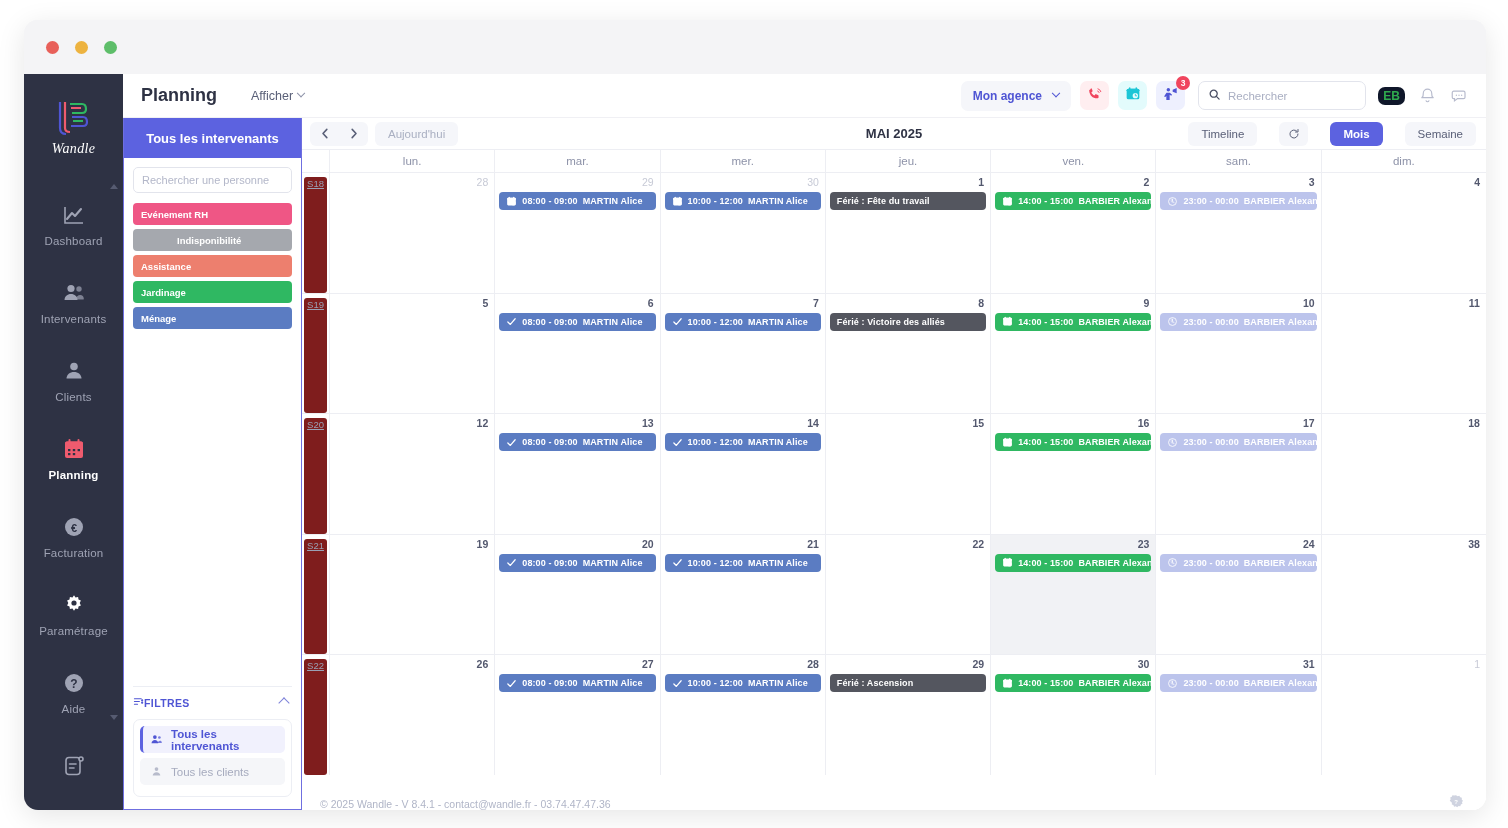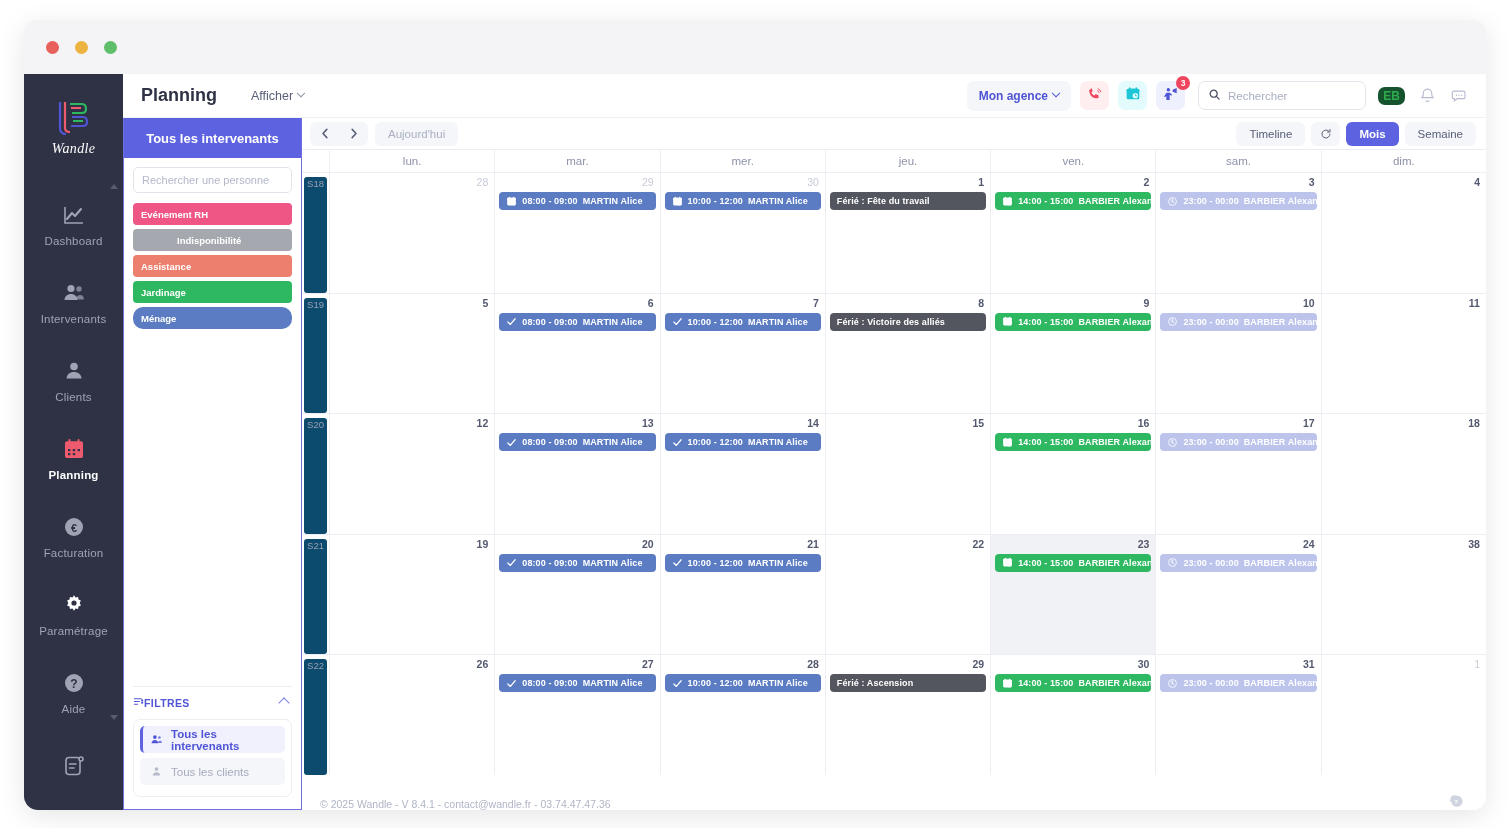--- a/index.html
+++ b/index.html
@@ -147,21 +147,21 @@
     border-bottom: 1.4px solid #8d92a8;
     transform: rotate(45deg) translate(-2px,-2px);
   }
   .spacer { flex: 1; }
 
   .agency-btn {
     background: #f5f6fa;
     border-radius: 7px;
     height: 30px;
     padding: 0 12px;
-    display: flex; align-items: center; gap: 5px;
+    display: flex; align-items: center; gap: 11px;
     font-size: 12px; font-weight: bold;
     color: #4f55d4;
     cursor: pointer;
   }
   .icobtn {
     width: 29px; height: 29px;
     border-radius: 7px;
     display: flex; align-items: center; justify-content: center;
     margin-left: 9px;
     position: relative;
@@ -197,21 +197,21 @@
     color: #5a6078;
     font-family: "Liberation Sans", sans-serif;
     width: 100%;
     background: transparent;
   }
   .searchbox input::placeholder { color: #a9aec2; }
   .avatar {
     margin-left: 12px;
     width: 27px; height: 18px;
     border-radius: 7px;
-    background: #14532d;
+    background: #0f172a;
     color: #2faa4e;
     font-size: 12px; font-weight: bold;
     display: flex; align-items: center; justify-content: center;
     cursor: pointer;
   }
   .plainico {
     margin-left: 14px;
     color: #b7bbcd;
     cursor: pointer;
     display: flex; align-items: center;
@@ -364,21 +364,21 @@
   .cal-title {
     position: absolute;
     left: 0; right: 0;
     text-align: center;
     font-size: 13px; font-weight: bold;
     color: #2e3244;
     pointer-events: none;
   }
   .viewgrp {
     margin-left: auto;
-    display: flex; align-items: center; gap: 6px;
+    display: flex; align-items: center; gap: 22px;
     position: relative; z-index: 2;
   }
   .vbtn {
     background: #f5f6fa;
     border-radius: 6px;
     height: 24px;
     padding: 0 13px;
     display: flex; align-items: center;
     font-size: 11.5px;
     color: #5a6078;
@@ -414,23 +414,24 @@
   .wk-row:last-child { border-bottom: none; }
   .wk-num {
     width: 28px; flex: 0 0 28px;
     border-right: 1px solid #edeef3;
     padding-top: 4px;
     display: flex; justify-content: center;
   }
   .wk-num span {
     font-size: 9.5px;
     color: #9aa0b4;
-    background: #0c4a6e;
+    background: #7f1d1d;
     border-radius: 3px;
     padding: 1px 3px;
+    text-decoration: underline;
   }
   .dcell {
     flex: 1;
     border-right: 1px solid #edeef3;
     position: relative;
     padding: 3px 4px 0;
     min-width: 0;
     cursor: pointer;
   }
   .dcell:last-child { border-right: none; }
@@ -700,21 +701,21 @@
               </div>
               <div class="legend-chip" style="background:#a5a8ae;padding-left:44px;">
                 <span>Indisponibilité</span>
               </div>
               <div class="legend-chip" style="background:#ed7f6e;">
                 <span>Assistance</span>
               </div>
               <div class="legend-chip" style="background:#2fb862;">
                 <span>Jardinage</span>
               </div>
-              <div class="legend-chip" style="background:#5b7cc2;border-radius:10px;">
+              <div class="legend-chip" style="background:#5b7cc2;">
                 <span>Ménage</span>
               </div>
             </div>
 
             <div class="lp-spacer"></div>
 
             <div class="filters-head">
               <span class="filters-label">
                 <span>
                   <svg width="11" height="11" viewBox="0 0 24 24" fill="none" stroke="#4f55d4" stroke-width="2.2" stroke-linecap="round">
@@ -763,20 +764,21 @@
                     <polyline points="6,1.5 1.8,6 6,10.5"></polyline>
                   </svg>
                 </div>
                 <div class="navbtn">
                   <svg width="8" height="11" viewBox="0 0 8 12" fill="none" stroke="currentColor" stroke-width="1.7" stroke-linecap="round" stroke-linejoin="round">
                     <polyline points="2,1.5 6.2,6 2,10.5"></polyline>
                   </svg>
                 </div>
               </div>
               <div class="today-btn">Aujourd'hui</div>
+              <div class="cal-title">MAI 2025</div>
               <div class="viewgrp">
                 <div class="vbtn">Timeline</div>
                 <div class="vbtn icon">
                   <svg width="12" height="12" viewBox="0 0 24 24" fill="none" stroke="#5a6078" stroke-width="2" stroke-linecap="round">
                     <path d="M20 12a8 8 0 11-2.6-5.9"></path>
                     <polyline points="20,3 20,8 15,8"></polyline>
                   </svg>
                 </div>
                 <div class="vbtn active">Mois</div>
                 <div class="vbtn">Semaine</div>

